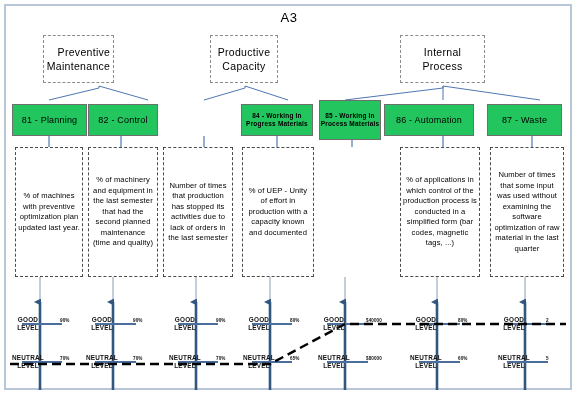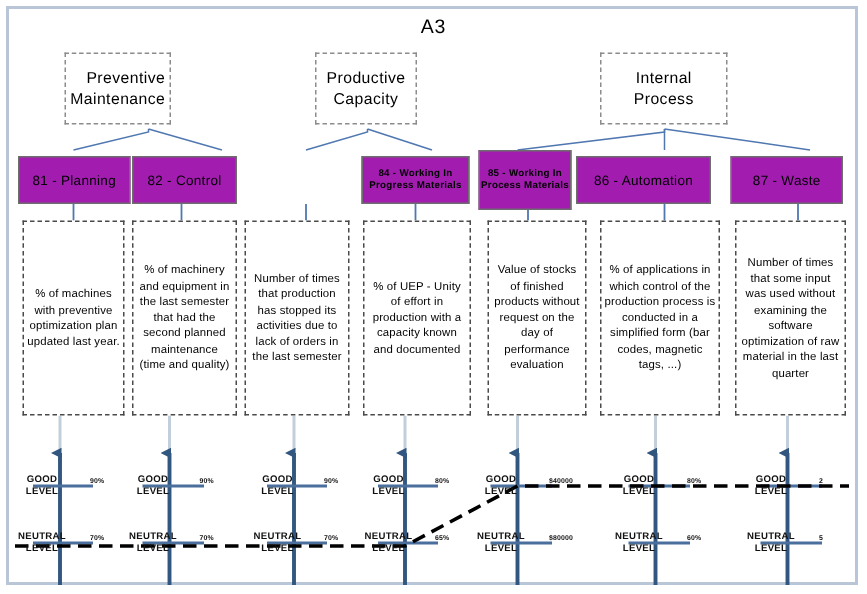--- a/index.html
+++ b/index.html
@@ -51,21 +51,21 @@
     font-size: 10.5px;
     line-height: 14px;
     color: #000000;
     padding: 2px;
     letter-spacing: 0.3px;
   }
   
   .ind {
     position: absolute;
     border: 1.5px solid #6e6e6e;
-    background: #a21caf;
+    background: #22c55e;
     box-sizing: border-box;
     display: flex;
     align-items: center;
     justify-content: center;
     text-align: center;
     color: #000000;
     letter-spacing: 0.2px;
   }
   .ind.big { font-size: 9px; line-height: 11px; }
   .ind.small { font-size: 6.5px; line-height: 8px; font-weight: bold; }
@@ -193,23 +193,20 @@
   </div>
   <div class="desc" style="left:88px; top:147px; width:70px; height:130px;">
     <span>% of machinery and equipment in the last semester that had the second planned maintenance (time and quality)</span>
   </div>
   <div class="desc" style="left:163px; top:147px; width:70px; height:130px;">
     <span>Number of times that production has stopped its activities due to lack of orders in the last semester</span>
   </div>
   <div class="desc" style="left:242px; top:147px; width:72px; height:130px;">
     <span>% of UEP - Unity of effort in production with a capacity known and documented</span>
   </div>
-  <div class="desc" style="left:325px; top:147px; width:66px; height:130px;">
-    <span>Value of stocks of finished products without request on the day of performance evaluation</span>
-  </div>
   <div class="desc" style="left:400px; top:147px; width:80px; height:130px;">
     <span>% of applications in which control of the production process is conducted in a simplified form (bar codes, magnetic tags, ...)</span>
   </div>
   <div class="desc" style="left:490px; top:147px; width:74px; height:130px;">
     <span>Number of times that some input was used without examining the software optimization of raw material in the last quarter</span>
   </div>
 
   <div class="chart-layer">
     <svg width="578" height="396" style="position:absolute;left:0;top:0;">
       <defs>

